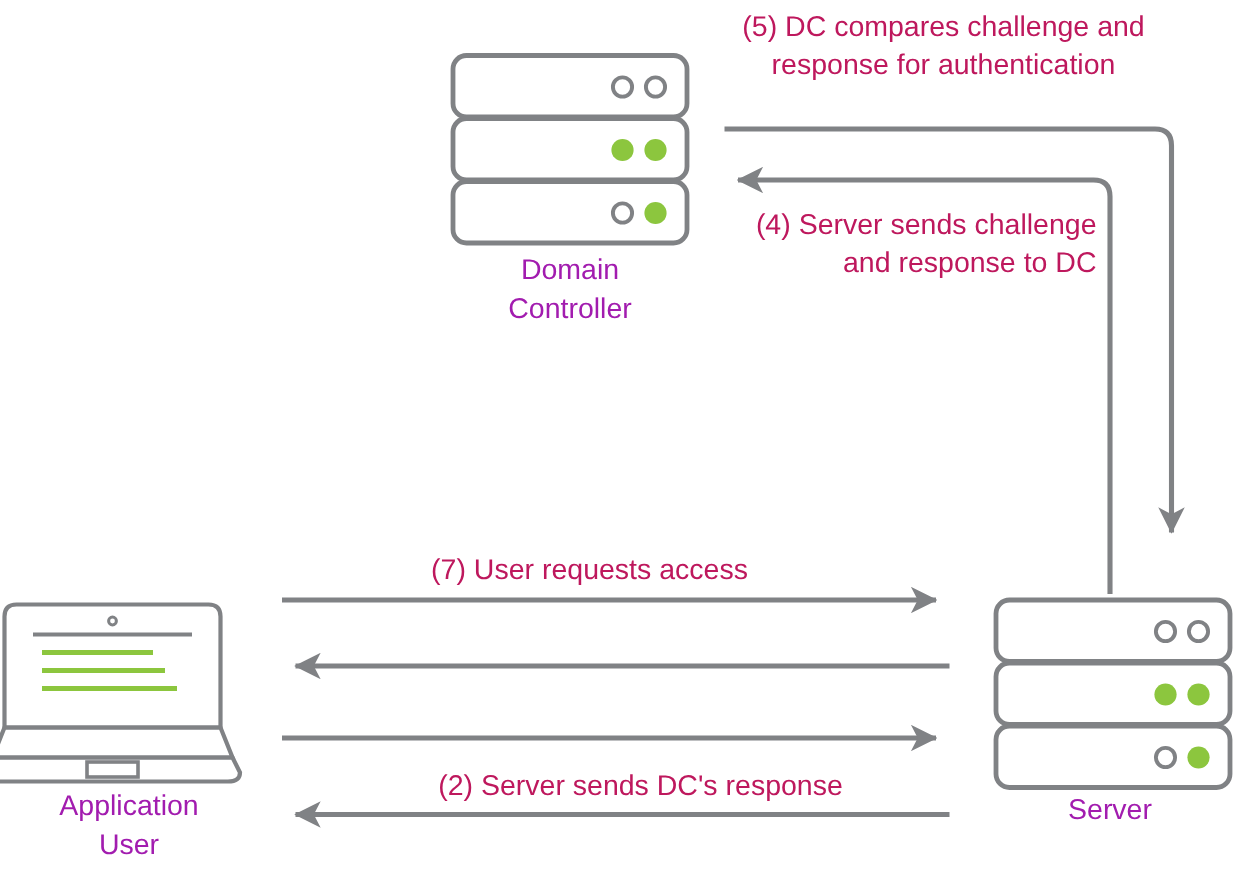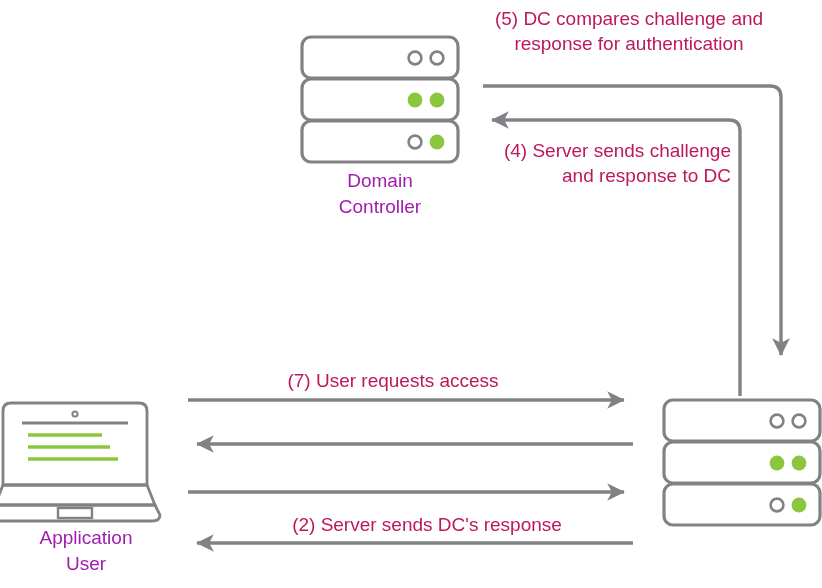--- a/index.html
+++ b/index.html
@@ -115,20 +115,21 @@
     <line x1="633" y1="543" x2="197" y2="543" stroke="#808285" stroke-width="3.4" marker-end="url(#arrow-right)"></line>
 
     <path d="M 740 396 L 740 131 Q 740 120 729 120 L 492 120" fill="none" stroke="#808285" stroke-width="3.4" marker-end="url(#arrow-right)"></path>
 
     <path d="M 483 86 L 770 86 Q 781 86 781 97 L 781 355" fill="none" stroke="#808285" stroke-width="3.4" marker-end="url(#arrow-right)"></path>
   </svg>
 
   <div class="node-label" id="label-dc">Domain
 Controller</div>
 
+  <div class="node-label" id="label-server">Server</div>
 
   <div class="node-label" id="label-user">Application
 User</div>
 
   <div class="edge-label" id="edge-1">(7) User requests access</div>
 
 
 
   <div class="edge-label" id="edge-4">(4) Server sends challenge
 and response to DC</div>

